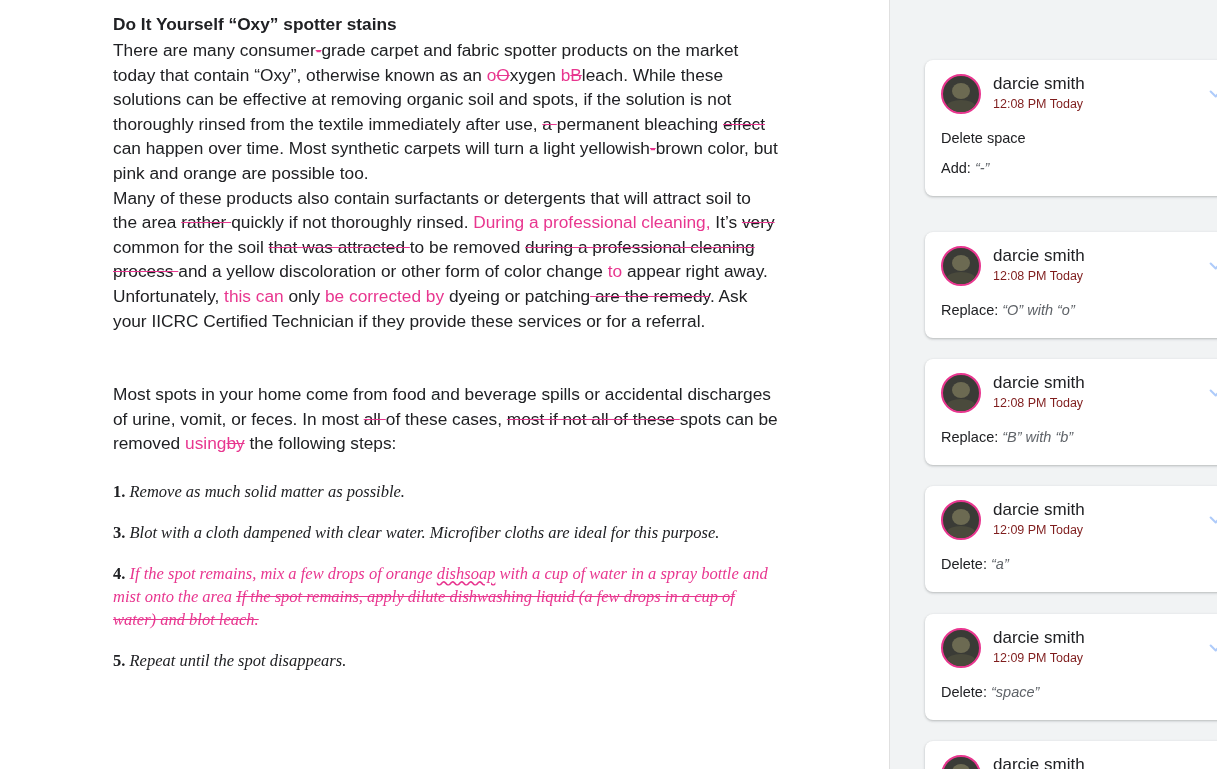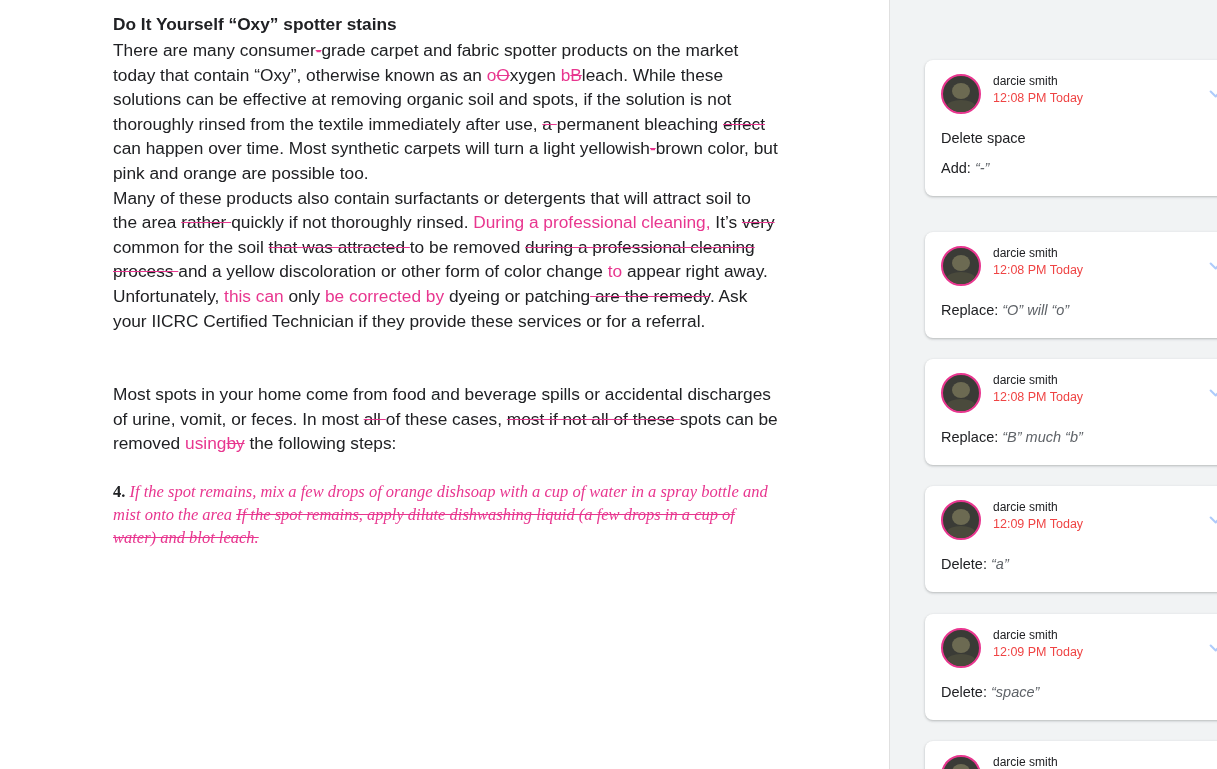--- a/index.html
+++ b/index.html
@@ -76,20 +76,21 @@
     color: #202124;
   }
   .step {
     margin-bottom: 18px;
   }
   .step-num {
     font-weight: bold;
     font-style: normal;
   }
   .squiggle {
+    text-decoration: underline;
     text-decoration-style: wavy;
     text-decoration-color: #e8368f;
   }
 
   
   .divider {
     position: absolute;
     left: 889px;
     top: 0;
     width: 1px;
@@ -151,27 +152,28 @@
     width: 28px;
     height: 12px;
     border-radius: 50% 50% 0 0;
     background: #4a4a3c;
   }
   .who {
     margin-left: 12px;
     line-height: 1.2;
   }
   .who-name {
-    font-size: 12px;
+    font-size: 17px;
     color: #202124;
     font-weight: 400;
+    text-align: right;
   }
   .who-time {
     font-size: 12.5px;
-    color: #ef4444;
+    color: #7f1d1d;
     margin-top: 3px;
   }
   .resolve {
     position: absolute;
     right: 0;
     top: 6px;
     width: 22px;
     height: 22px;
     color: #aecbfa;
   }
@@ -209,25 +211,28 @@
 
       <p class="para"><span>Many of these products also contain surfactants or detergents that will attract soil to the area </span><span class="del-dark">rather </span><span>quickly if not thoroughly rinsed. </span><span class="ins">During a professional cleaning,</span><span> It’s </span><span class="del-dark">very </span><span>common for the soil </span><span class="del-dark">that was attracted </span><span>to be removed </span><span class="del-dark">during a professional cleaning process </span><span>and a yellow discoloration or other form of color change </span><span class="ins">to</span><span> appear right away. Unfortunately, </span><span class="ins">this can</span><span> only </span><span class="ins">be corrected by</span><span> dyeing or patching</span><span class="del-dark"> are the remedy</span><span>. Ask your IICRC Certified Technician if they provide these services or for a referral.</span></p>
 
       <div class="gap-lg"></div>
 
       <p class="para"><span>Most spots in your home come from food and beverage spills or accidental discharges of urine, vomit, or feces.  In most </span><span class="del-dark">all </span><span>of these cases, </span><span class="del-dark">most if not all of these </span><span>spots can be removed </span><span class="ins">using</span><span class="del">by</span><span> the following steps:</span></p>
 
       <div class="gap-md"></div>
 
       <div class="steps">
-
-
+        <div class="step"><span class="step-num">1.</span><span> Remove as much solid matter as possible.</span></div>
+
+
+        <div class="step"><span class="step-num">3.</span><span> Blot with a cloth dampened with clear water. Microfiber cloths are ideal for this purpose.</span></div>
 
         <div class="step"><span class="step-num">4.</span><span class="ins"> If the spot remains, mix a few drops of orange </span><span class="ins squiggle">dishsoap</span><span class="ins"> with a cup of water in a spray bottle and mist onto the area </span><span class="del">If the spot remains, apply dilute dishwashing liquid (a few drops in a cup of water) and blot leach.</span></div>
 
+        <div class="step"><span class="step-num">5.</span><span> Repeat until the spot disappears.</span></div>
       </div>
 
     </div>
   </div>
 
   <div class="divider"></div>
 
   <div class="comments-pane">
 
     <div class="card" style="top:60px;">
@@ -256,39 +261,39 @@
           <div class="who-name">darcie smith</div>
           <div class="who-time">12:08 PM Today</div>
         </div>
         <div class="resolve">
           <svg width="22" height="22" viewBox="0 0 24 24" fill="none" stroke="currentColor" stroke-width="2.2" stroke-linecap="round" stroke-linejoin="round">
               <polyline points="4,12.5 9.5,18 20,6"></polyline>
             </svg>
         </div>
       </div>
       <div class="card-body">
-        <div class="card-line"><span class="lbl">Replace:</span> <span class="q">“O” will “o”</span></div>
+        <div class="card-line"><span class="lbl">Replace:</span> <span class="q">“O” with “o”</span></div>
       </div>
     </div>
 
     <div class="card" style="top:359px;">
       <div class="card-head">
         <div class="avatar"></div>
         <div class="who">
           <div class="who-name">darcie smith</div>
           <div class="who-time">12:08 PM Today</div>
         </div>
         <div class="resolve">
           <svg width="22" height="22" viewBox="0 0 24 24" fill="none" stroke="currentColor" stroke-width="2.2" stroke-linecap="round" stroke-linejoin="round">
               <polyline points="4,12.5 9.5,18 20,6"></polyline>
             </svg>
         </div>
       </div>
       <div class="card-body">
-        <div class="card-line"><span class="lbl">Replace:</span> <span class="q">“B” much “b”</span></div>
+        <div class="card-line"><span class="lbl">Replace:</span> <span class="q">“B” with “b”</span></div>
       </div>
     </div>
 
     <div class="card" style="top:486px;">
       <div class="card-head">
         <div class="avatar"></div>
         <div class="who">
           <div class="who-name">darcie smith</div>
           <div class="who-time">12:09 PM Today</div>
         </div>

